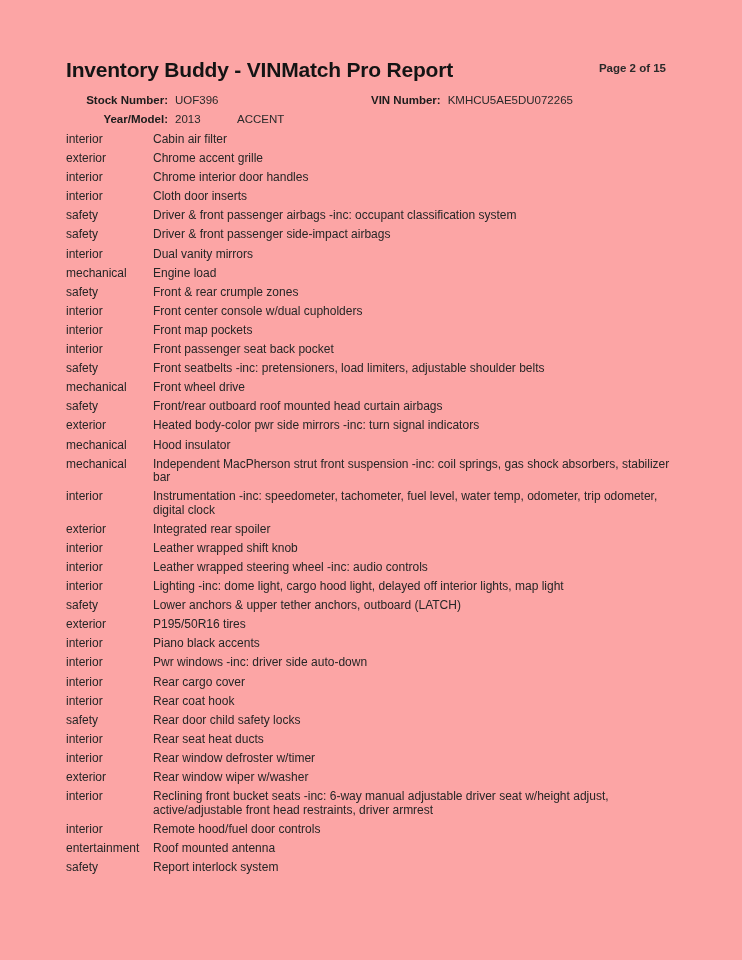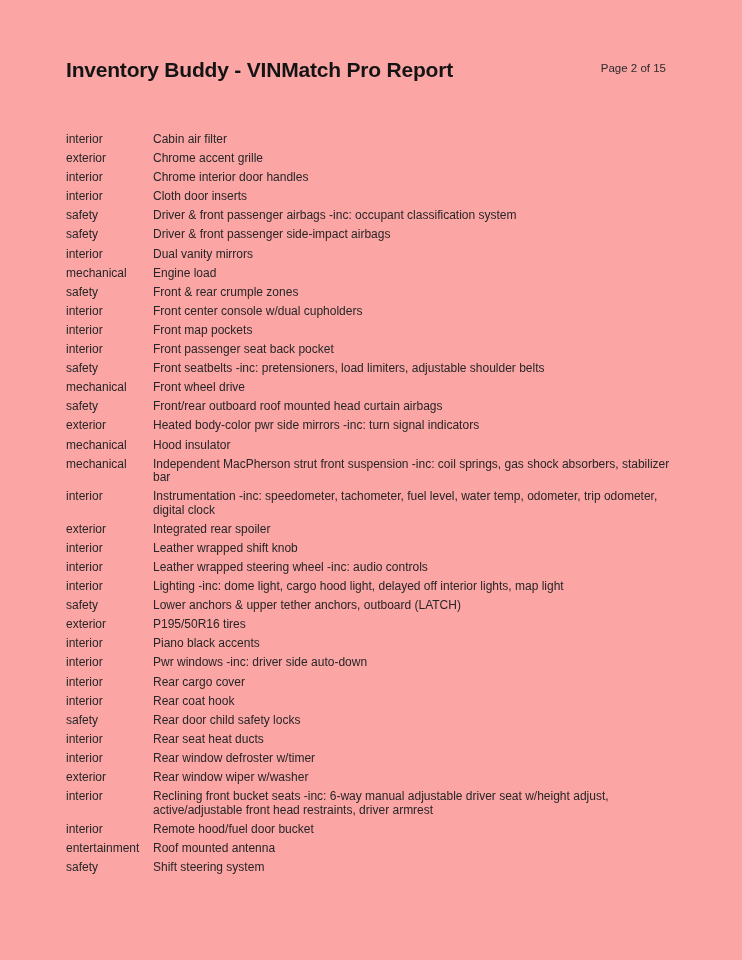--- a/index.html
+++ b/index.html
@@ -30,20 +30,21 @@
     color: #141414;
     white-space: nowrap;
   }
   .page-indicator {
     position: absolute;
     right: 76px;
     top: 62px;
     font-size: 11.5px;
     color: #2a2a2a;
     white-space: nowrap;
+    font-weight: bold;
   }
   .meta {
     position: absolute;
     left: 66px;
     top: 91px;
     font-size: 11.5px;
     line-height: 18px;
   }
   .meta-row {
     position: relative;
@@ -100,20 +101,32 @@
 </style>
 </head>
 <body>
 
 <div class="page">
 
   <div class="page-title">Inventory Buddy - VINMatch Pro Report</div>
 
   <div class="page-indicator">Page 2 of 15</div>
 
+  <div class="meta">
+    <div class="meta-row">
+      <span class="meta-label">Stock Number:</span><span class="meta-value">UOF396</span>
+      <span class="vin-group">
+        <span class="meta-label">VIN Number:</span><span class="meta-value">KMHCU5AE5DU072265</span>
+      </span>
+    </div>
+    <div class="meta-row">
+      <span class="meta-label">Year/Model:</span><span class="meta-value">2013</span>
+      <span class="model-value">ACCENT</span>
+    </div>
+  </div>
 
   <div class="rows" id="feature-list">
       <div class="row">
         <span class="cat">interior</span>
         <span class="desc">Cabin air filter</span>
       </div>
       <div class="row">
         <span class="cat">exterior</span>
         <span class="desc">Chrome accent grille</span>
       </div>
@@ -240,25 +253,25 @@
       <div class="row">
         <span class="cat">exterior</span>
         <span class="desc">Rear window wiper w/washer</span>
       </div>
       <div class="row">
         <span class="cat">interior</span>
         <span class="desc">Reclining front bucket seats -inc: 6-way manual adjustable driver seat w/height adjust, active/adjustable front head restraints, driver armrest</span>
       </div>
       <div class="row">
         <span class="cat">interior</span>
-        <span class="desc">Remote hood/fuel door bucket</span>
+        <span class="desc">Remote hood/fuel door controls</span>
       </div>
       <div class="row">
         <span class="cat">entertainment</span>
         <span class="desc">Roof mounted antenna</span>
       </div>
       <div class="row">
         <span class="cat">safety</span>
-        <span class="desc">Shift steering system</span>
+        <span class="desc">Report interlock system</span>
       </div>
     </div>
 
 </div>
 
 </body></html>

